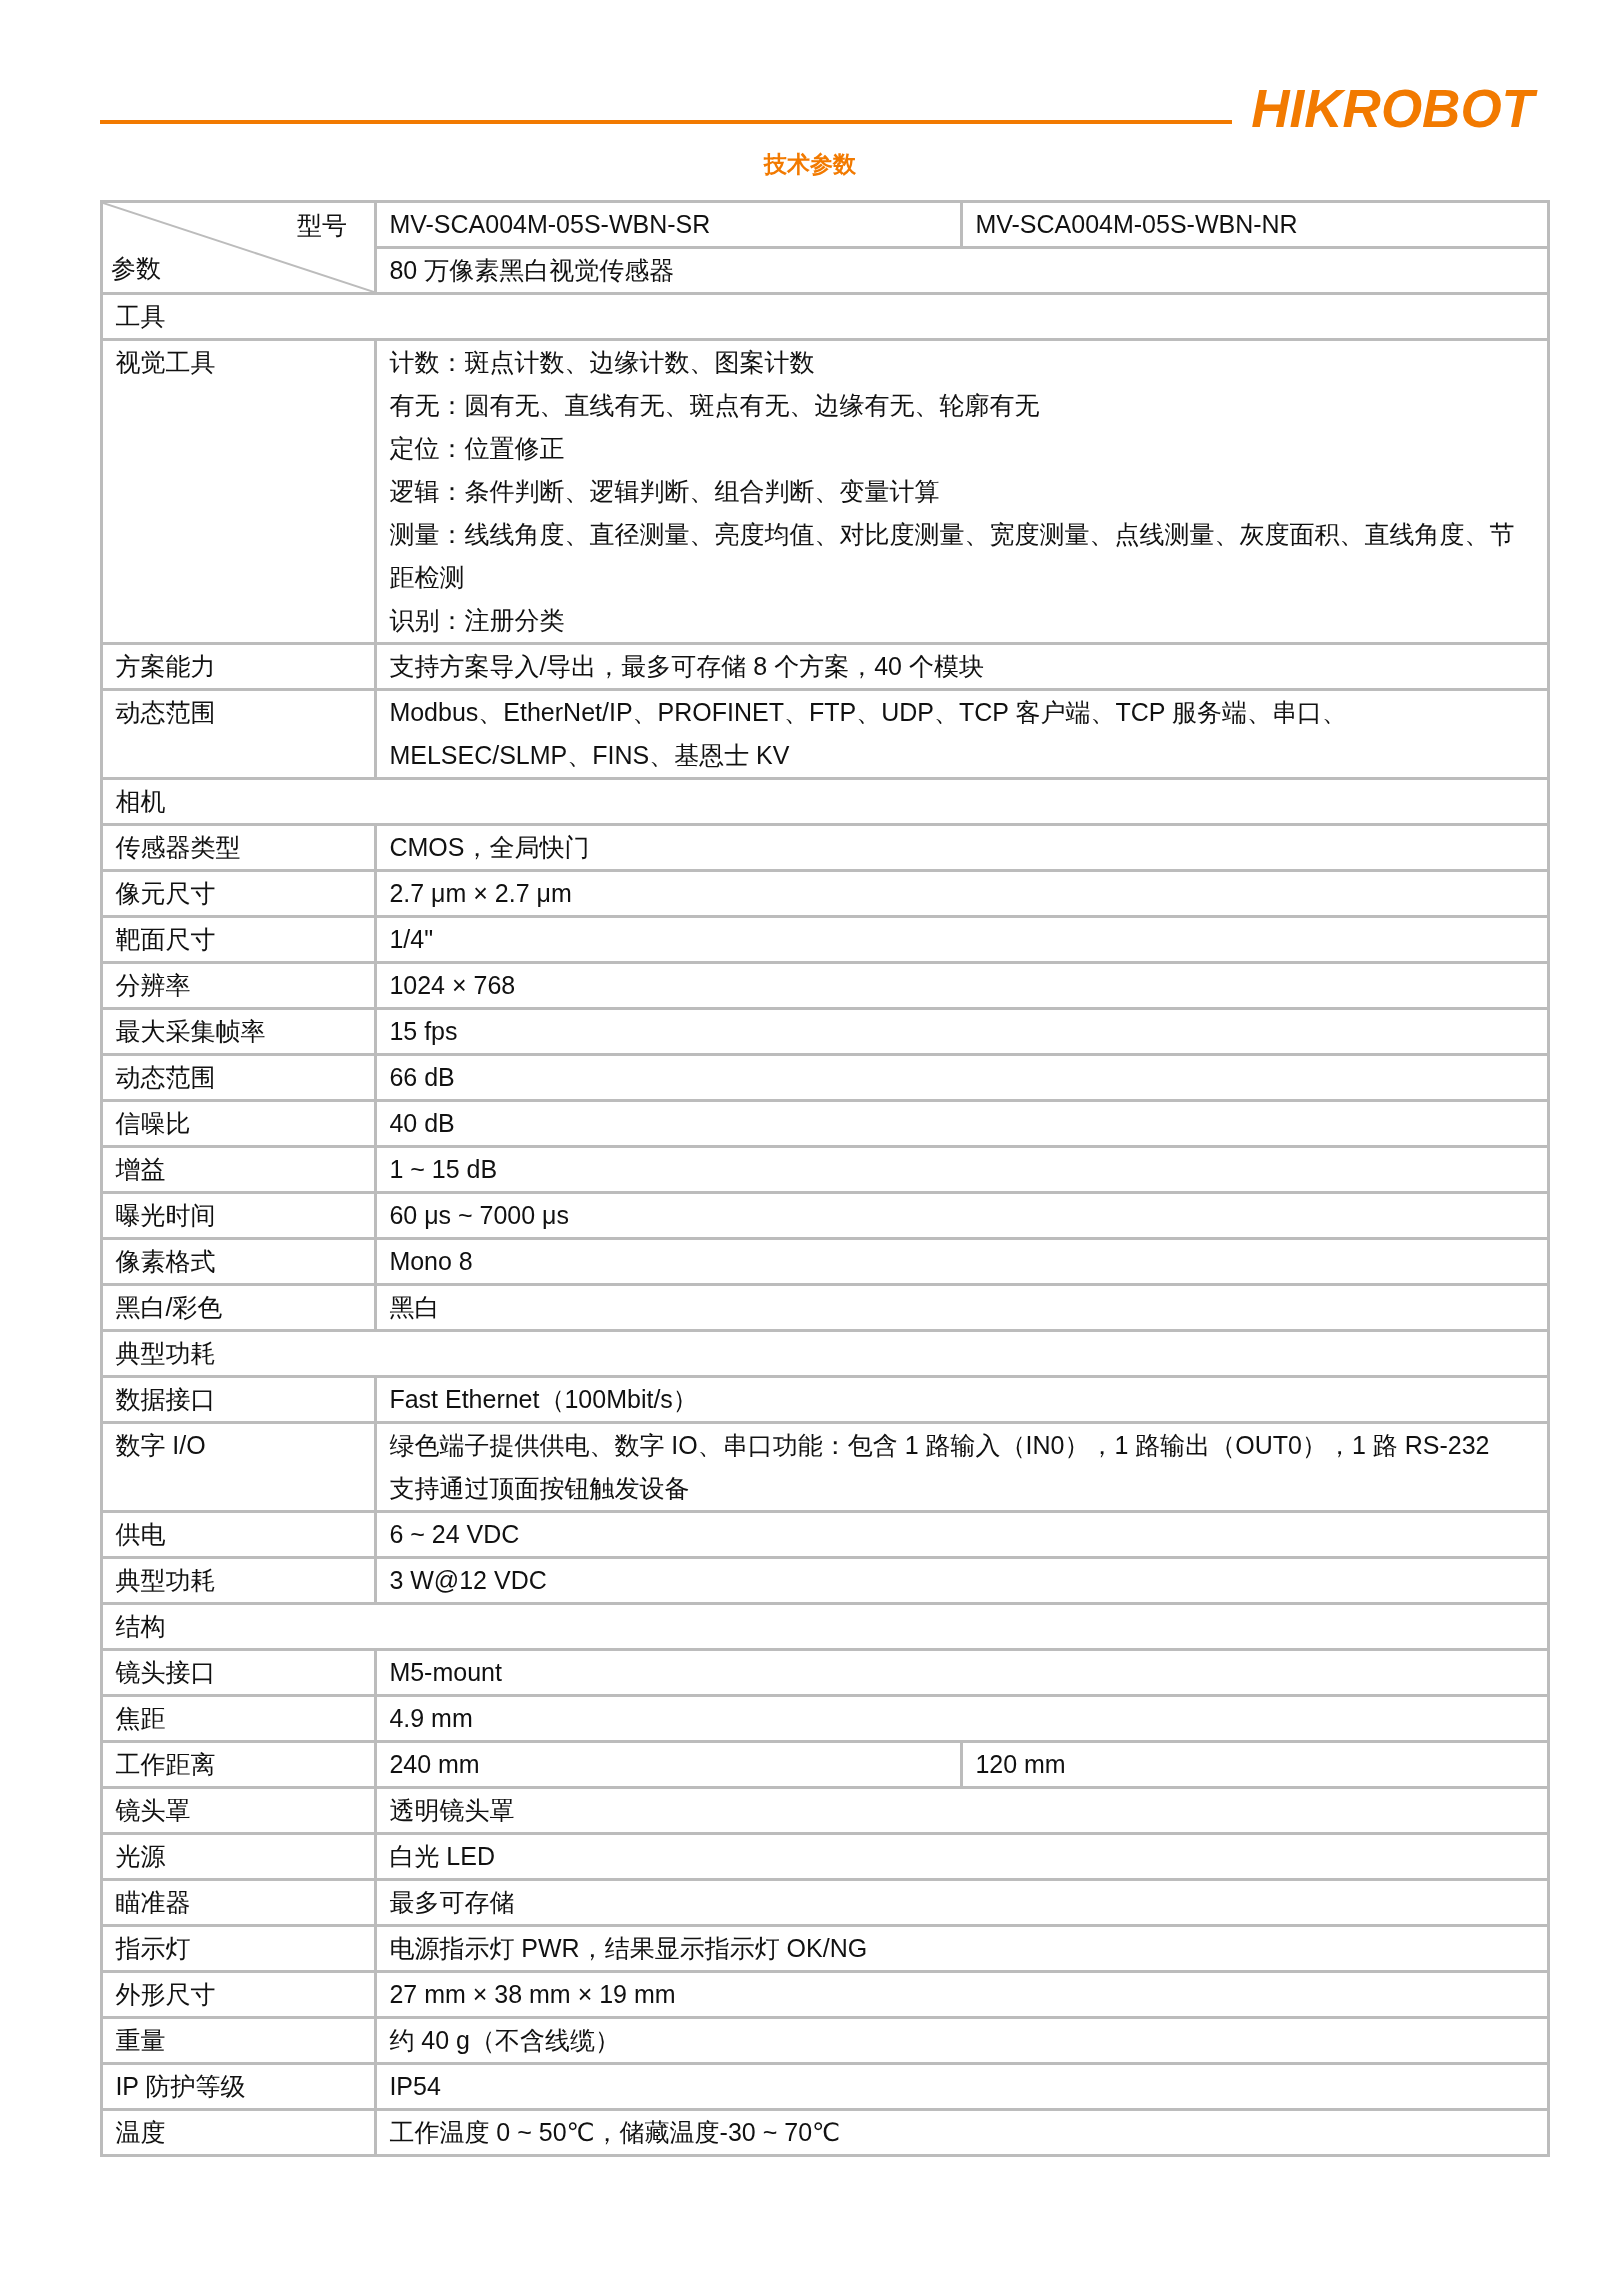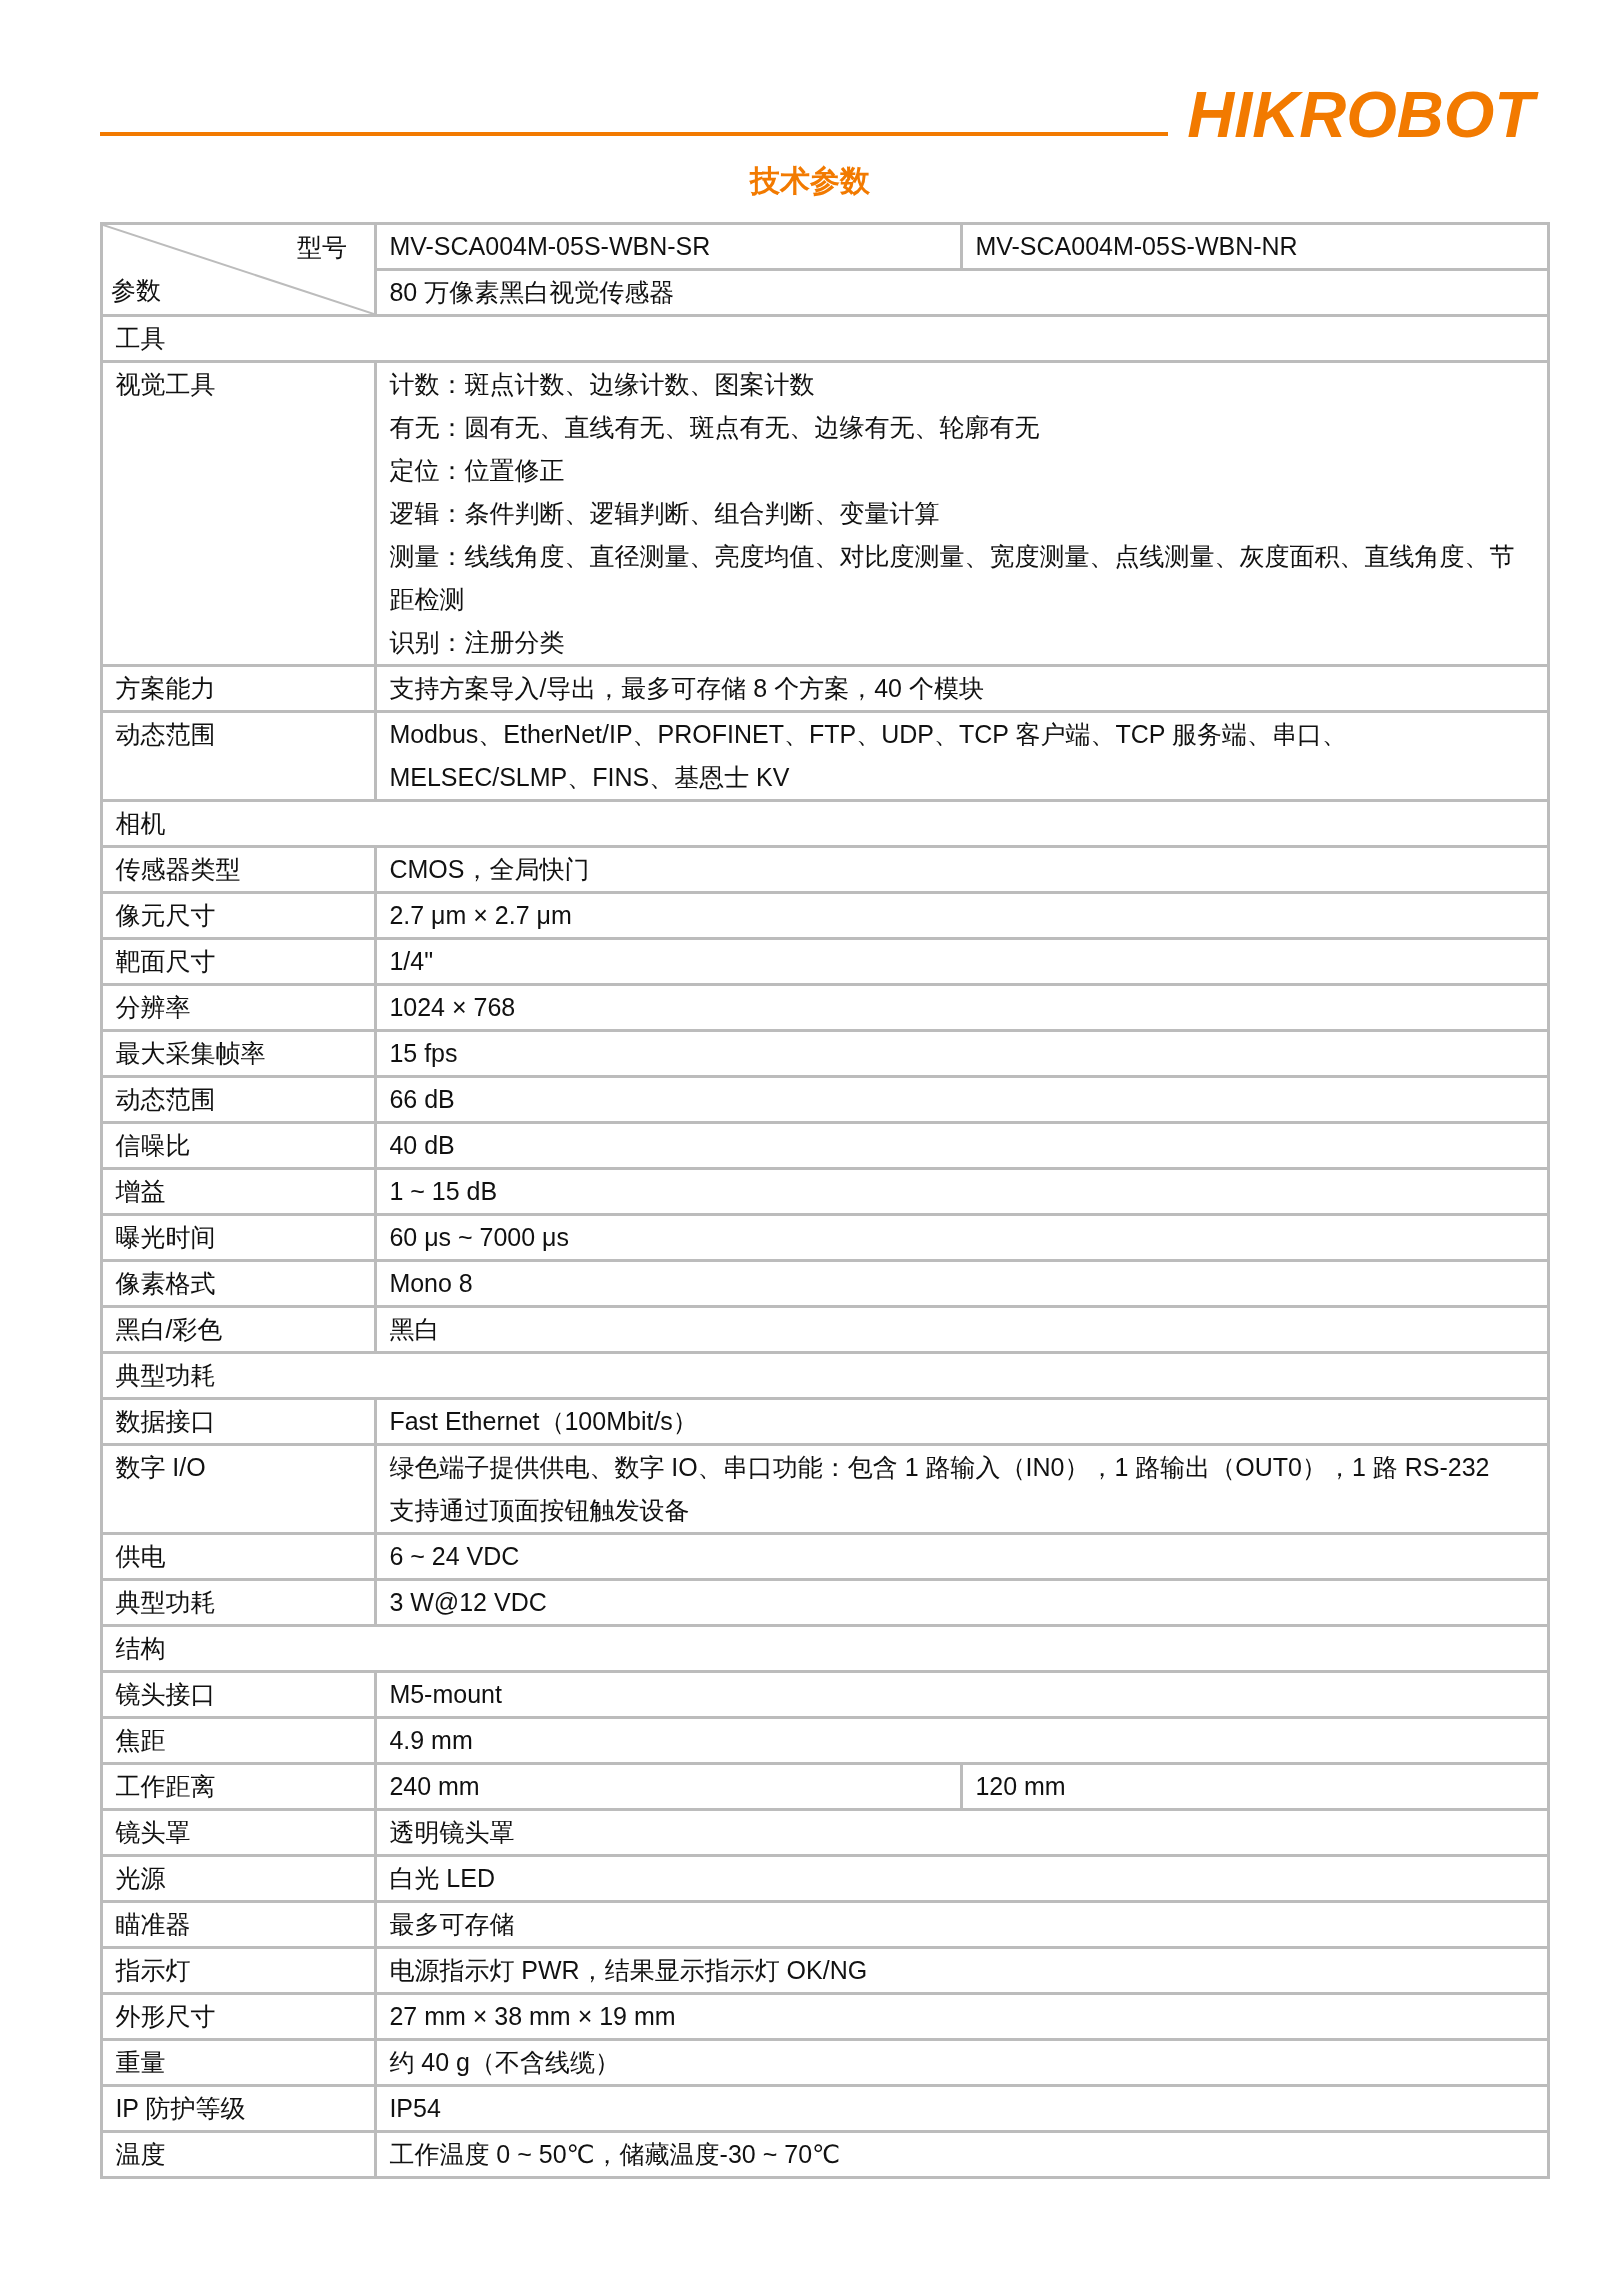--- a/index.html
+++ b/index.html
@@ -20,32 +20,32 @@
     align-items:flex-end;
   }
   .brand-rule{
     flex:1;
     height:4.4px;
     background:#F27A00;
     margin-bottom:10.6px;
     margin-right:19.5px;
   }
   .brand-logo{
-    font-size:65px;
+    font-size:53px;
     font-weight:700;
     font-style:italic;
     letter-spacing:0px;
     color:#F27A00;
     line-height:1.0;
     white-space:nowrap;
   }
   .doc-title{
     margin-top:14px;
     text-align:center;
-    font-size:30px;
+    font-size:23px;
     font-weight:700;
     color:#F27A00;
   }
   
   table.spec{
     margin:19.5px 0 0 100px;
     width:1447px;
     border-collapse:collapse;
     table-layout:fixed;
   }

